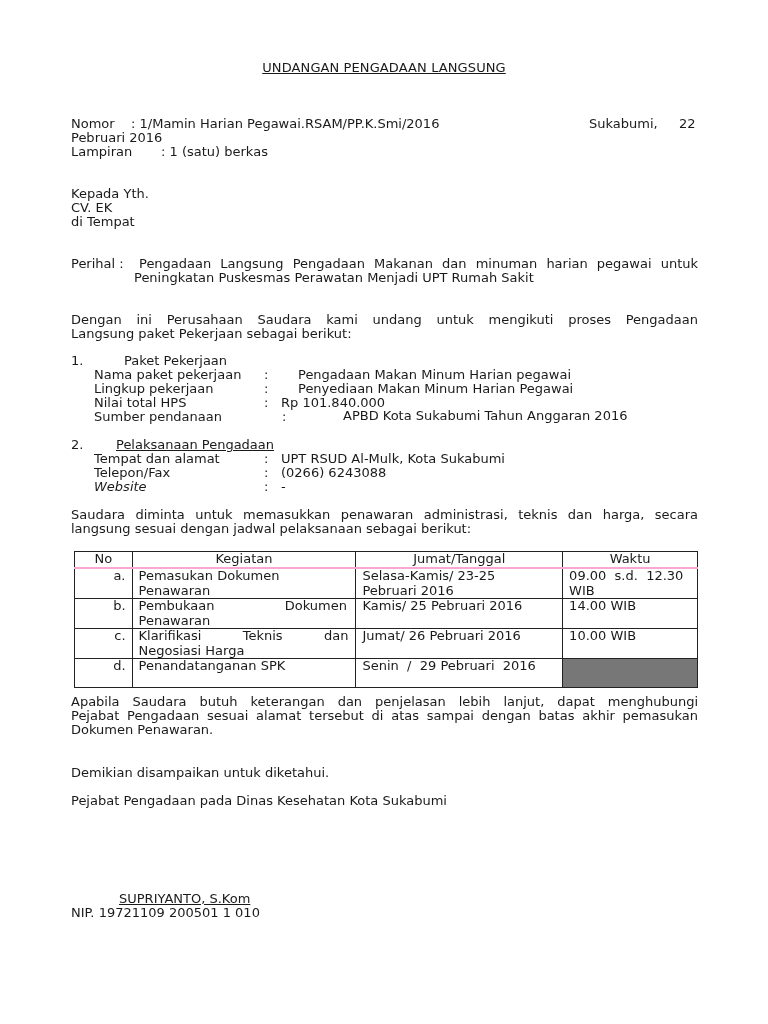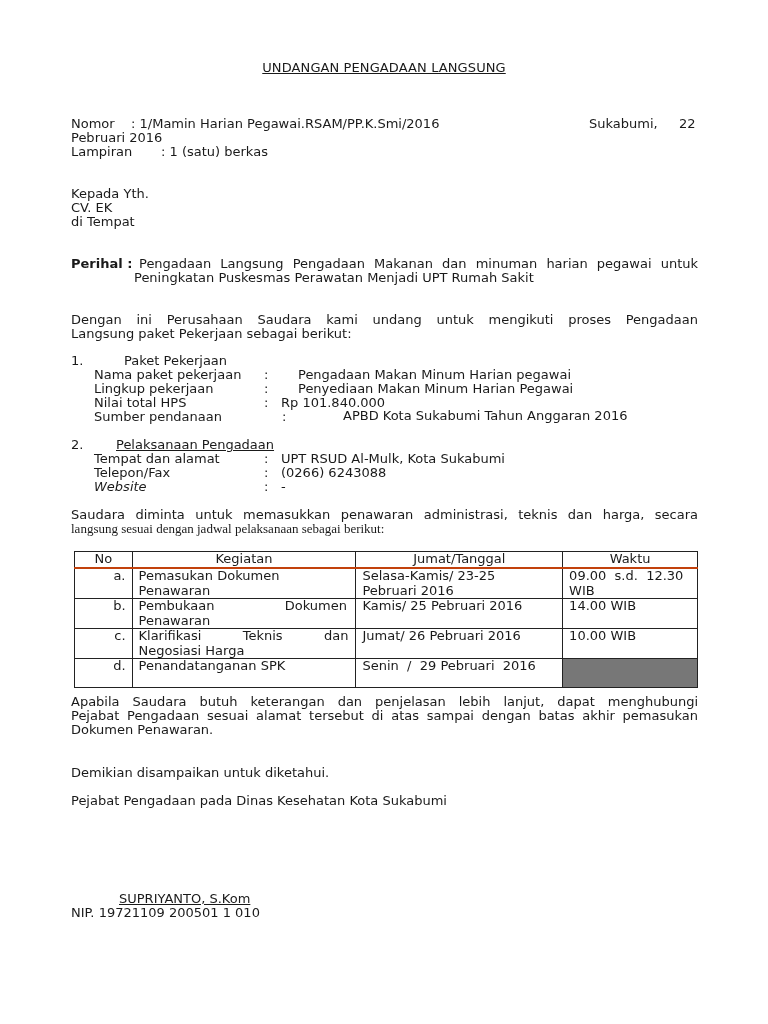--- a/index.html
+++ b/index.html
@@ -6,21 +6,21 @@
   body {
     width: 768px; height: 1024px; background: #ffffff;
     font-family: "DejaVu Sans", sans-serif; font-size: 13px; color: #1a1a1a;
     position: relative; overflow: hidden;
   }
   .abs { position: absolute; white-space: nowrap; line-height: 14.5px; }
   .title { left: 0; width: 768px; text-align: center; top: 61px; font-size: 13px; text-decoration: underline; letter-spacing: 0.1px; }
   .just-line { text-align: justify; text-align-last: justify; white-space: normal; }
   table.sched { position: absolute; left: 74px; top: 551px; width: 624px; border-collapse: collapse; font-size: 13px; line-height: 14.5px; }
   table.sched td, table.sched th { border: 1px solid #222; padding: 0 6px; vertical-align: top; font-weight: normal; }
-  table.sched th { text-align: center; height: 15px; border-bottom: 2px solid #c2410c; }
+  table.sched th { text-align: center; height: 15px; border-bottom: 2px solid #f9a8d4; }
   table.sched td { height: 28px; }
   td.no { text-align: right; padding-right: 10px; }
   td.shaded { background: #777777; }
   .italic { font-style: italic; }
   .u { text-decoration: underline; }
 </style>
 </head>
 <body>
 
 <div>
@@ -32,21 +32,21 @@
   <div class="abs" style="left:589px; top:117px;">Sukabumi,</div>
   <div class="abs" style="left:679px; top:117px;">22</div>
   <div class="abs" style="left:71px; top:131px;">Pebruari 2016</div>
   <div class="abs" style="left:71px; top:145px;">Lampiran</div>
   <div class="abs" style="left:161px; top:145px;">: 1 (satu) berkas</div>
 
   <div class="abs" style="left:71px; top:187px;">Kepada Yth.</div>
   <div class="abs" style="left:71px; top:201px;">CV.  EK</div>
   <div class="abs" style="left:71px; top:215px;">di Tempat</div>
 
-  <div class="abs" style="left:71px; top:257px;font-weight:bold;">Perihal :</div>
+  <div class="abs" style="left:71px; top:257px;">Perihal :</div>
   <div class="abs just-line" style="left:139px; top:257px; width:559px;">Pengadaan Langsung Pengadaan Makanan dan minuman harian pegawai untuk</div>
   <div class="abs" style="left:134px; top:271px;">Peningkatan Puskesmas Perawatan Menjadi UPT Rumah Sakit</div>
 
   <div class="abs just-line" style="left:71px; top:313px; width:627px;">Dengan ini Perusahaan Saudara kami undang untuk mengikuti proses Pengadaan</div>
   <div class="abs" style="left:71px; top:327px;">Langsung paket Pekerjaan sebagai berikut:</div>
 
   <div class="abs" style="left:71px; top:354px;">1.</div>
   <div class="abs" style="left:124px; top:354px;">Paket Pekerjaan</div>
 
   <div class="abs" style="left:94px; top:368px;">Nama paket pekerjaan</div>
@@ -74,21 +74,21 @@
 
   <div class="abs" style="left:94px; top:466px;">Telepon/Fax</div>
   <div class="abs" style="left:264px; top:466px;">:</div>
   <div class="abs" style="left:281px; top:466px;">(0266) 6243088</div>
 
   <div class="abs italic" style="left:94px; top:480px;">Website</div>
   <div class="abs" style="left:264px; top:480px;">:</div>
   <div class="abs" style="left:281px; top:480px;">-</div>
 
   <div class="abs just-line" style="left:71px; top:508px; width:627px;">Saudara diminta untuk memasukkan penawaran administrasi, teknis dan harga, secara</div>
-  <div class="abs" style="left:71px; top:522px;font-family:Liberation Serif, serif;">langsung sesuai dengan jadwal pelaksanaan sebagai berikut:</div>
+  <div class="abs" style="left:71px; top:522px;">langsung sesuai dengan jadwal pelaksanaan sebagai berikut:</div>
 
   <table class="sched">
     <colgroup>
       <col style="width:58px">
       <col style="width:224px">
       <col style="width:207px">
       <col style="width:135px">
     </colgroup>
     <thead>
       <tr>

